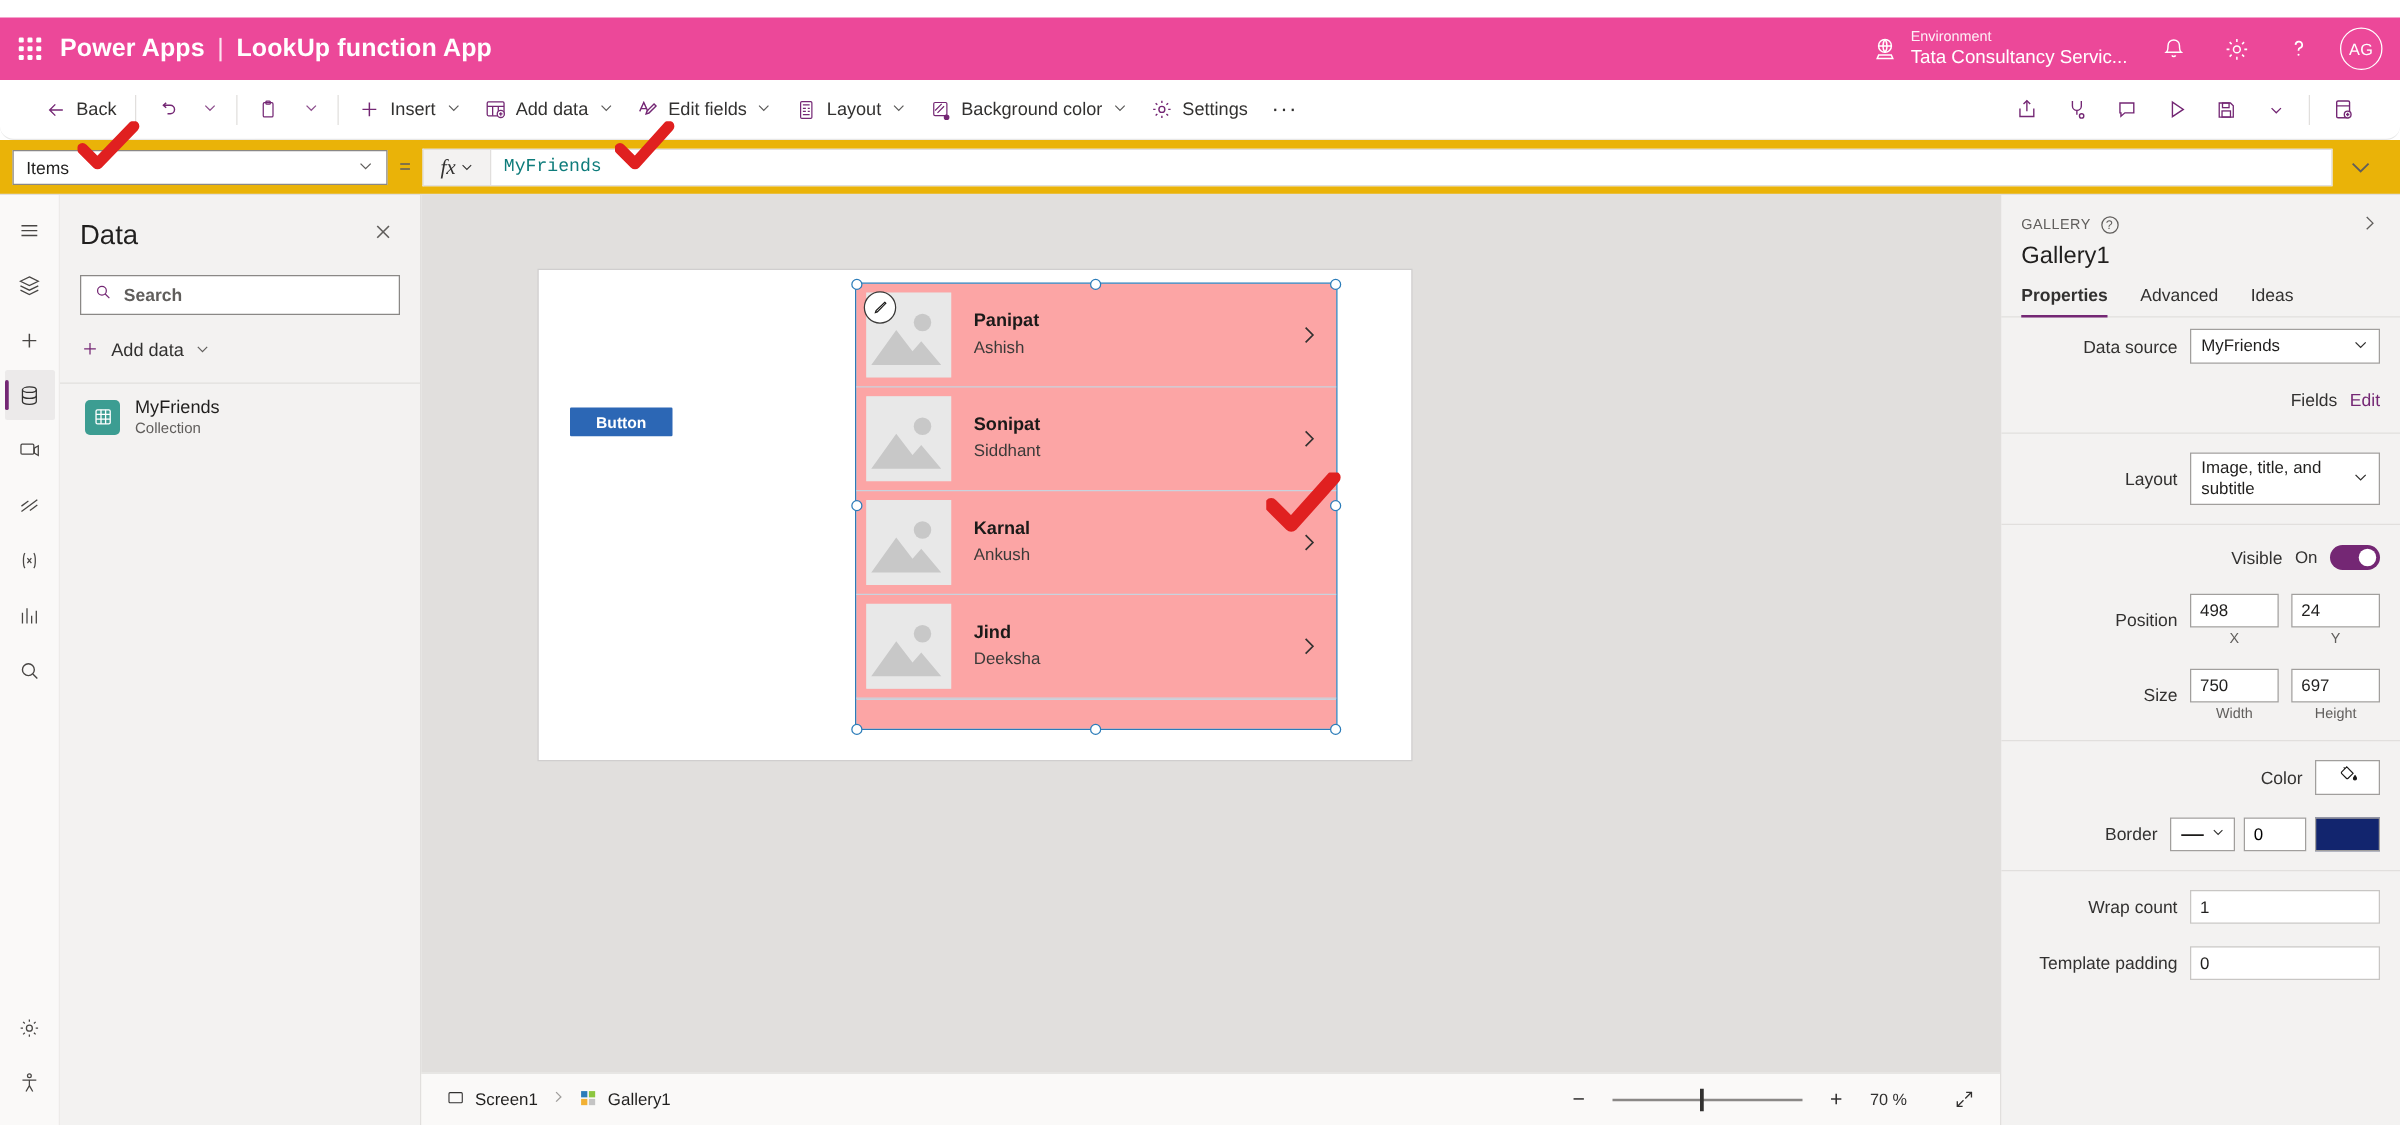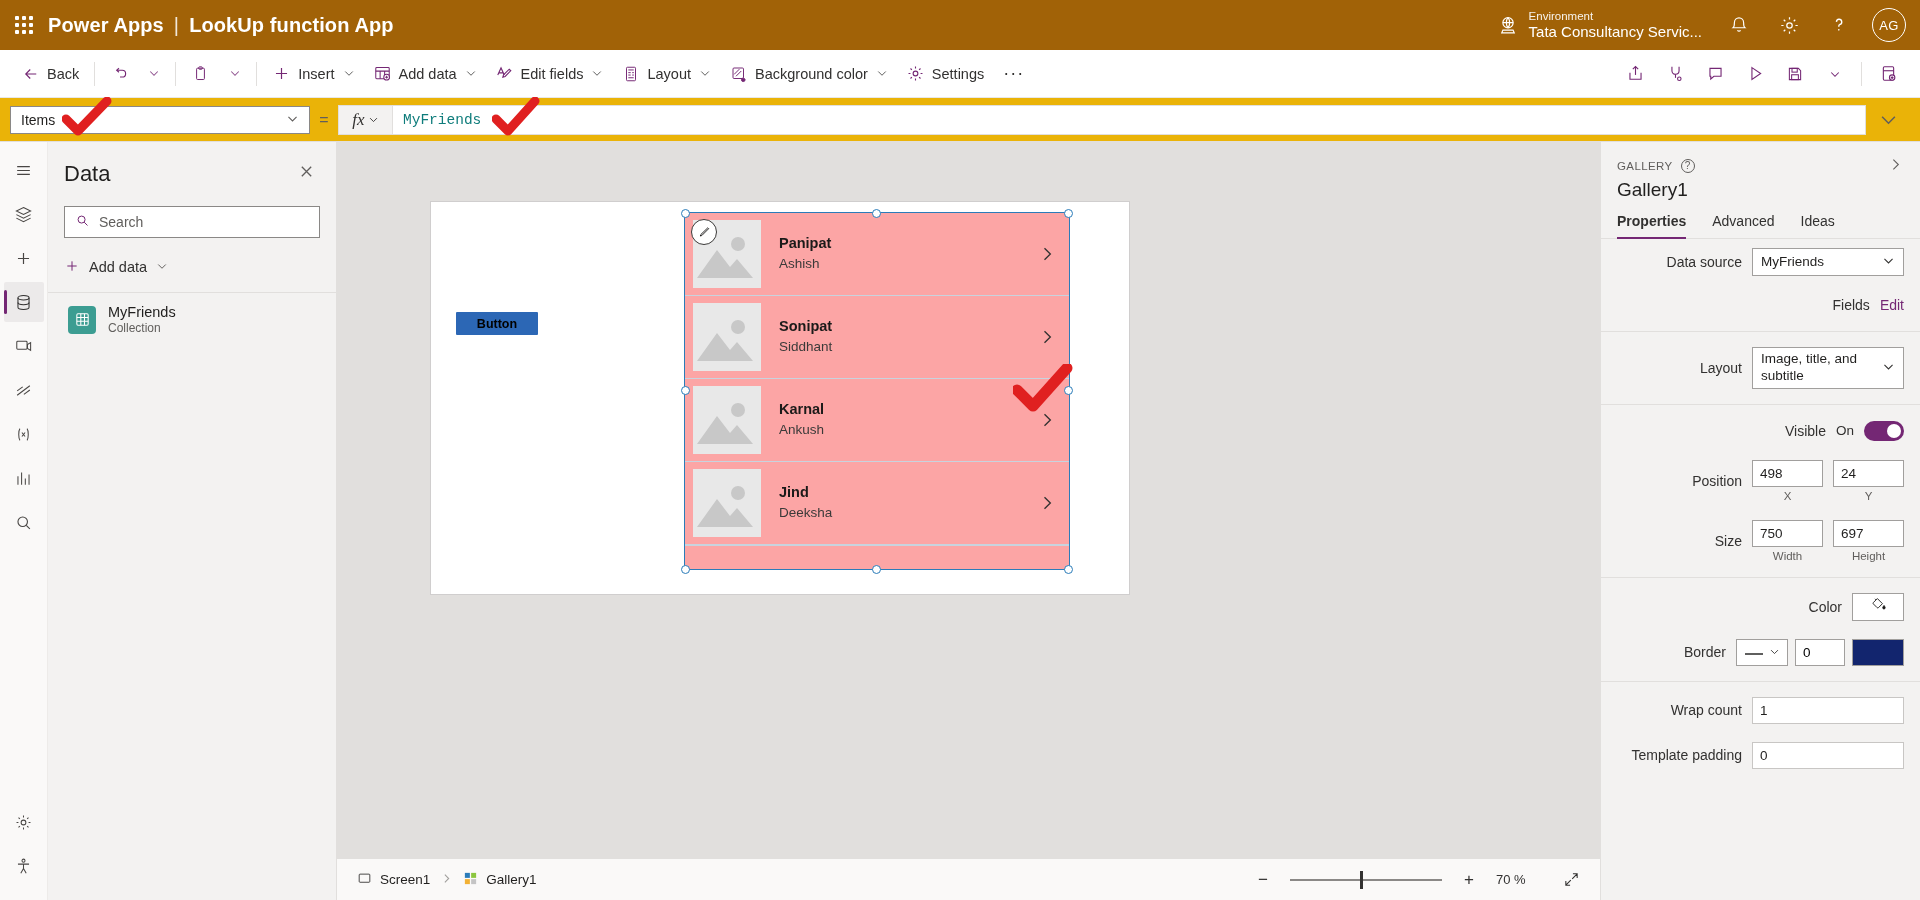--- a/index.html
+++ b/index.html
@@ -6,23 +6,24 @@
   html, body {
     width: 1920px; height: 900px;
     font-family: "Liberation Sans", sans-serif;
     background: #ffffff;
     overflow: hidden;
   }
   .app { position: relative; width: 1920px; height: 900px; display: flex; flex-direction: column; }
 
   
   .topbar {
-    height: 50px; background: #a16207; color: #fff;
+    height: 50px; background: #ec4899; color: #fff;
     display: flex; flex: 0 0 50px;
     position: relative;
+    margin-top: 14px;
   }
   .waffle { width: 48px; display: flex; align-items: center; justify-content: center; cursor: pointer; }
   .waffle-grid { display: grid; grid-template-columns: repeat(3, 4px); grid-template-rows: repeat(3, 4px); gap: 3px; }
   .waffle-grid i { width: 4px; height: 4px; background: #fff; border-radius: 1px; display: block; }
   .brand { font-size: 20px; font-weight: 600; letter-spacing: .1px; display: flex; align-items: center; gap: 10px; white-space: nowrap; }
   .brand .sep { font-weight: 300; opacity: .85; }
   .topbar-right { margin-left: auto; display: flex; align-items: center; gap: 4px; padding-right: 14px; }
   .env { display: flex; align-items: center; gap: 10px; padding: 0 10px; cursor: pointer; }
   .env-icon { width: 22px; height: 22px; flex: 0 0 22px; }
   .env-text { line-height: 1.15; }
@@ -34,21 +35,21 @@
   }
   .avatar {
     width: 34px; height: 34px; border-radius: 50%; border: 1.5px solid #fff;
     display: flex; align-items: center; justify-content: center;
     font-size: 13px; letter-spacing: .4px; margin-left: 6px; cursor: pointer;
   }
 
   
   .ribbon {
     height: 48px; flex: 0 0 48px; background: #fff; display: flex; align-items: center;
-    padding: 0 12px; border-bottom: 1px solid #e8e8e8; color: #3b3a39;
+    padding: 0 26px; border-bottom: 1px solid #e8e8e8; color: #3b3a39; border-radius: 11px;
   }
   .rb {
     display: flex; align-items: center; gap: 7px; height: 34px; padding: 0 9px;
     font-size: 14.5px; cursor: pointer; border-radius: 2px; white-space: nowrap; color: #323130;
   }
   .rb .chev { opacity: .8; margin-left: 1px; }
   .rb-ico { width: 19px; height: 19px; display: flex; align-items: center; justify-content: center; flex: 0 0 19px; }
   .rb-split { display: flex; align-items: center; }
   .vsep { width: 1px; height: 24px; background: #e1dfdd; margin: 0 6px; flex: 0 0 1px; }
   .ribbon-right { margin-left: auto; display: flex; align-items: center; }
@@ -102,21 +103,21 @@
   
   .datapanel {
     width: 289px; flex: 0 0 289px; background: #f3f2f1; border-right: 1px solid #e1dfdd;
     padding: 0 16px; position: relative;
   }
   .dp-head { display: flex; align-items: center; padding-top: 18px; }
   .dp-title { font-size: 22px; font-weight: 400; color: #201f1e; }
   .dp-close { margin-left: auto; cursor: pointer; color: #605e5c; font-size: 17px; padding: 4px 6px; }
   .dp-search {
     margin-top: 18px; height: 32px; background: #fff; border: 1px solid #8a8886;
-    display: flex; align-items: center; gap: 9px; padding: 0 10px;
+    display: flex; align-items: center; gap: 9px; padding: 0 10px; font-weight: bold;
   }
   .dp-search .ph { font-size: 14px; color: #605e5c; }
   .dp-adddata {
     display: flex; align-items: center; gap: 9px; margin-top: 14px; height: 30px;
     font-size: 14.5px; color: #323130; cursor: pointer;
   }
   .dp-divider { height: 1px; background: #e1dfdd; margin: 10px -16px 0; }
   .ds-item { display: flex; align-items: center; gap: 12px; padding: 10px 4px; cursor: pointer; border-radius: 2px; }
   .ds-icon {
     width: 28px; height: 28px; flex: 0 0 28px; background: #3c9d92; border-radius: 4px;
@@ -127,21 +128,21 @@
 
   
   .canvas-area { flex: 1; background: #e1dfdd; display: flex; flex-direction: column; min-width: 0; position: relative; }
   .canvas-scroll { flex: 1; position: relative; overflow: hidden; }
   .screen {
     position: absolute; left: 94px; top: 60px; width: 698px; height: 392px;
     background: #fff; box-shadow: 0 0 0 1px #d0cece;
   }
   .btn-ctl {
     position: absolute; left: 25px; top: 110px; width: 82px; height: 23px;
-    background: #2c67b5; color: #000000; font-size: 12.5px; font-weight: 600;
+    background: #2c67b5; color: #ffffff; font-size: 12.5px; font-weight: 600;
     display: flex; align-items: center; justify-content: center; cursor: pointer; border-radius: 1px;
   }
   
   .gallery {
     position: absolute; left: 254px; top: 11px; width: 384px; height: 356px;
     background: #fca5a5; outline: 1.6px solid #2b7cb9; outline-offset: 0;
   }
   .grow {
     height: 83px; display: flex; align-items: center; gap: 0;
     border-bottom: 1px solid #c8d3de; padding: 0 0 0 8px; position: relative;

